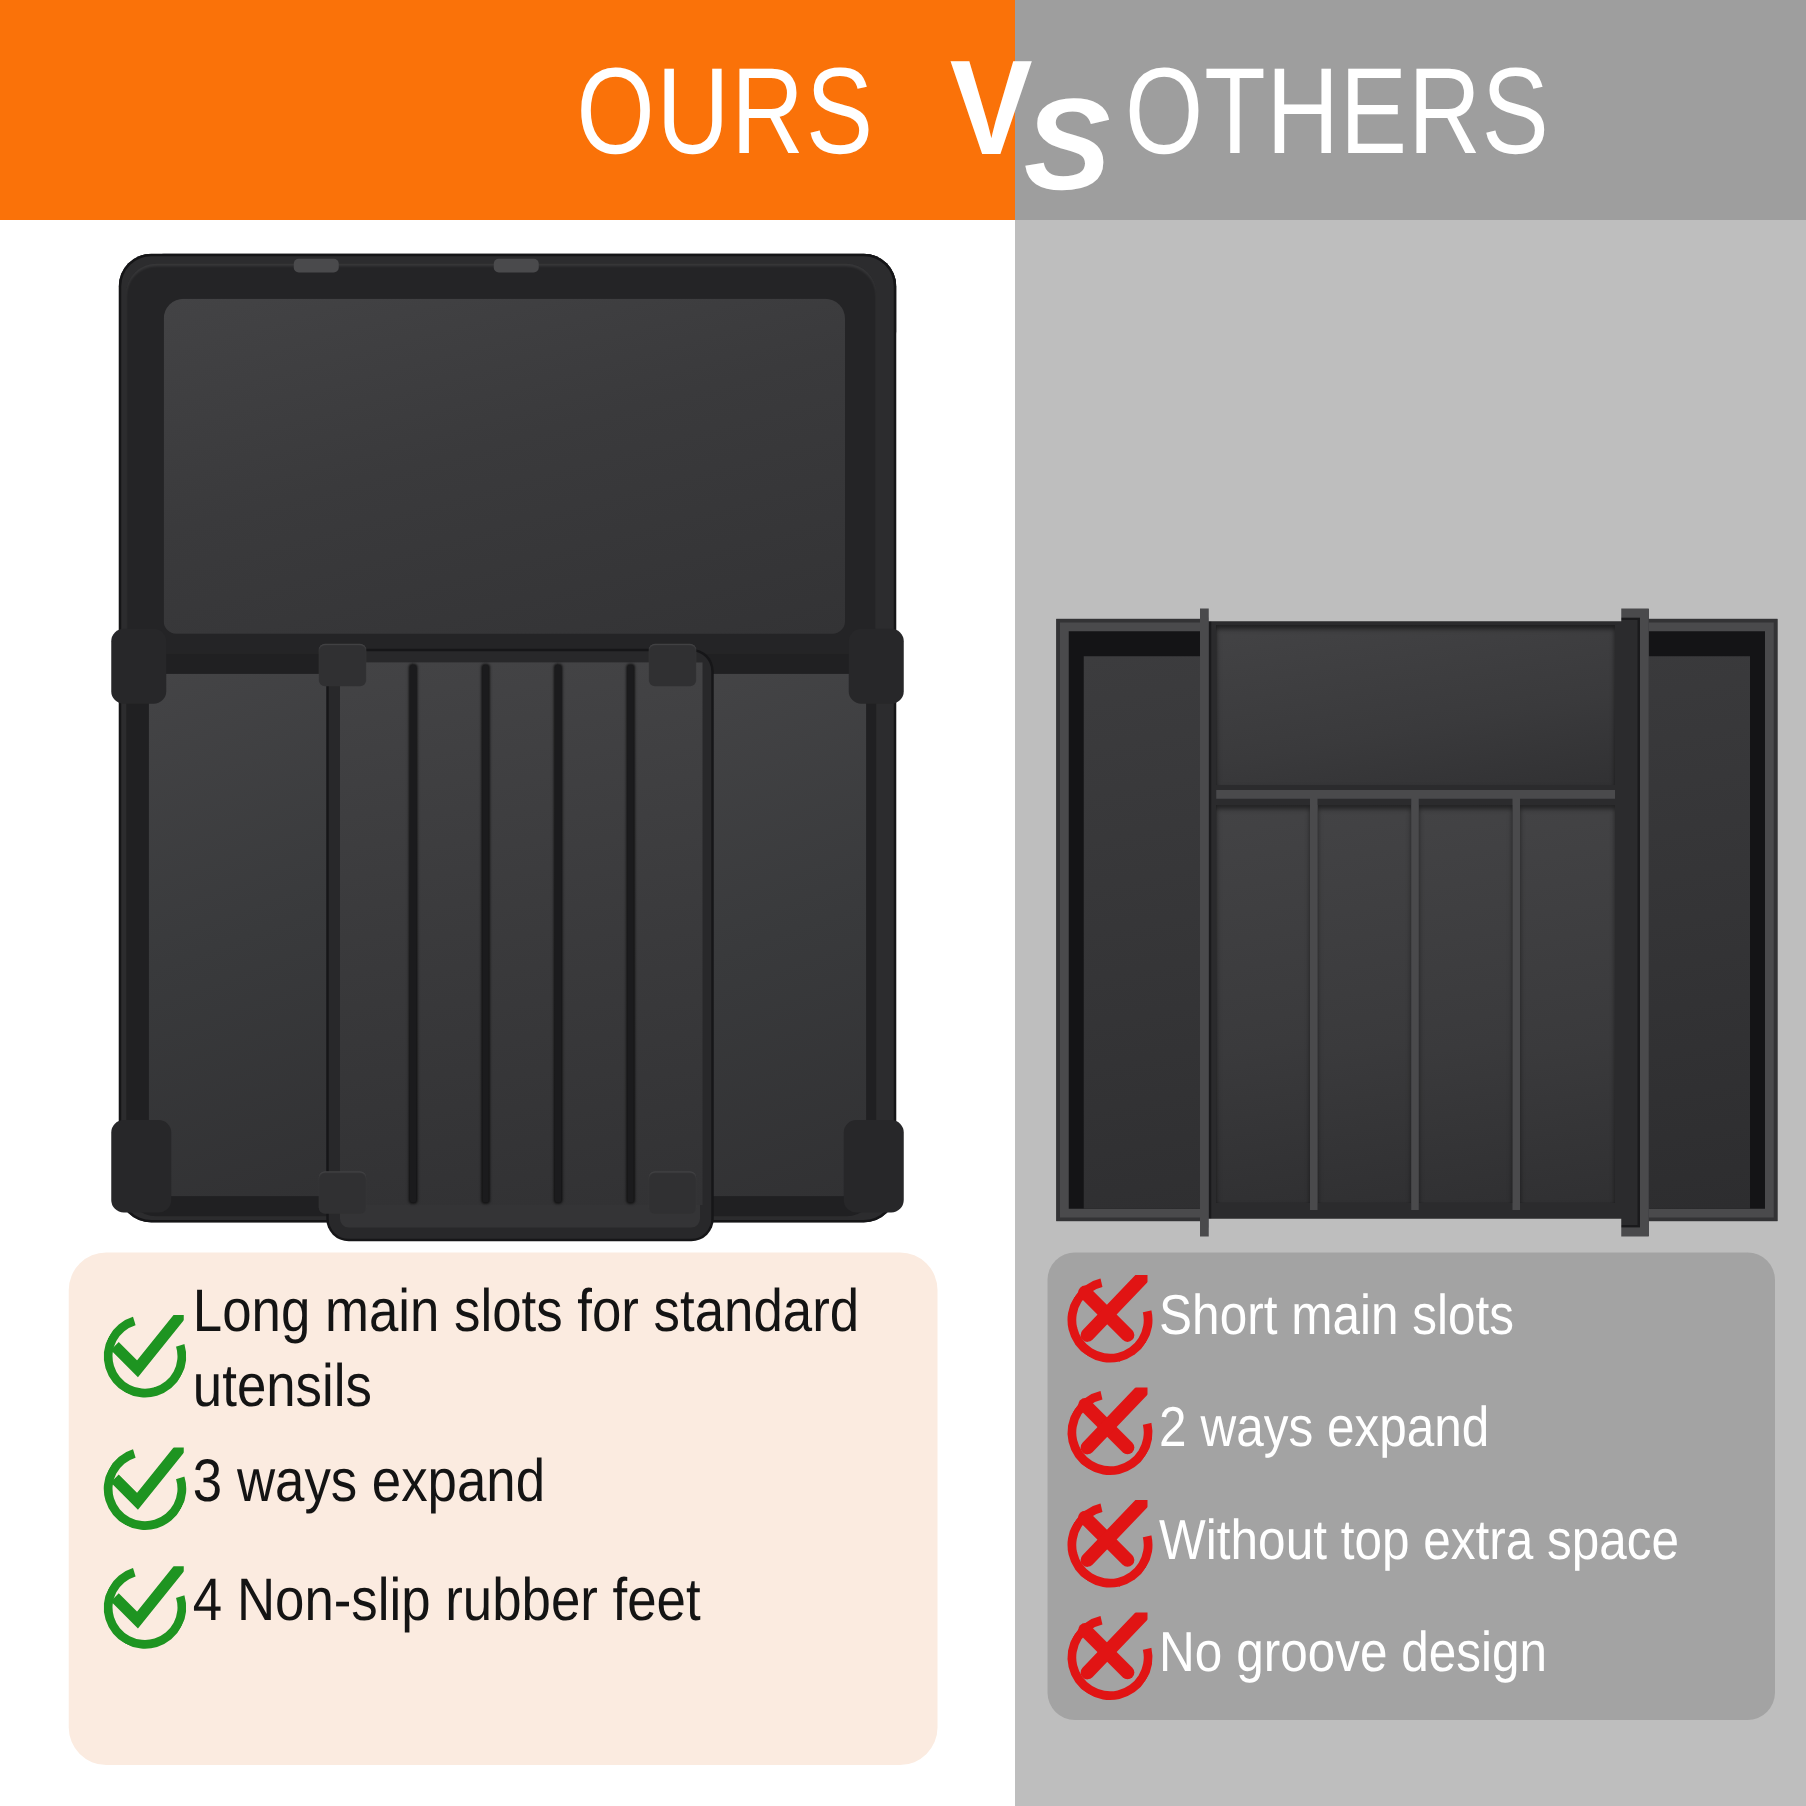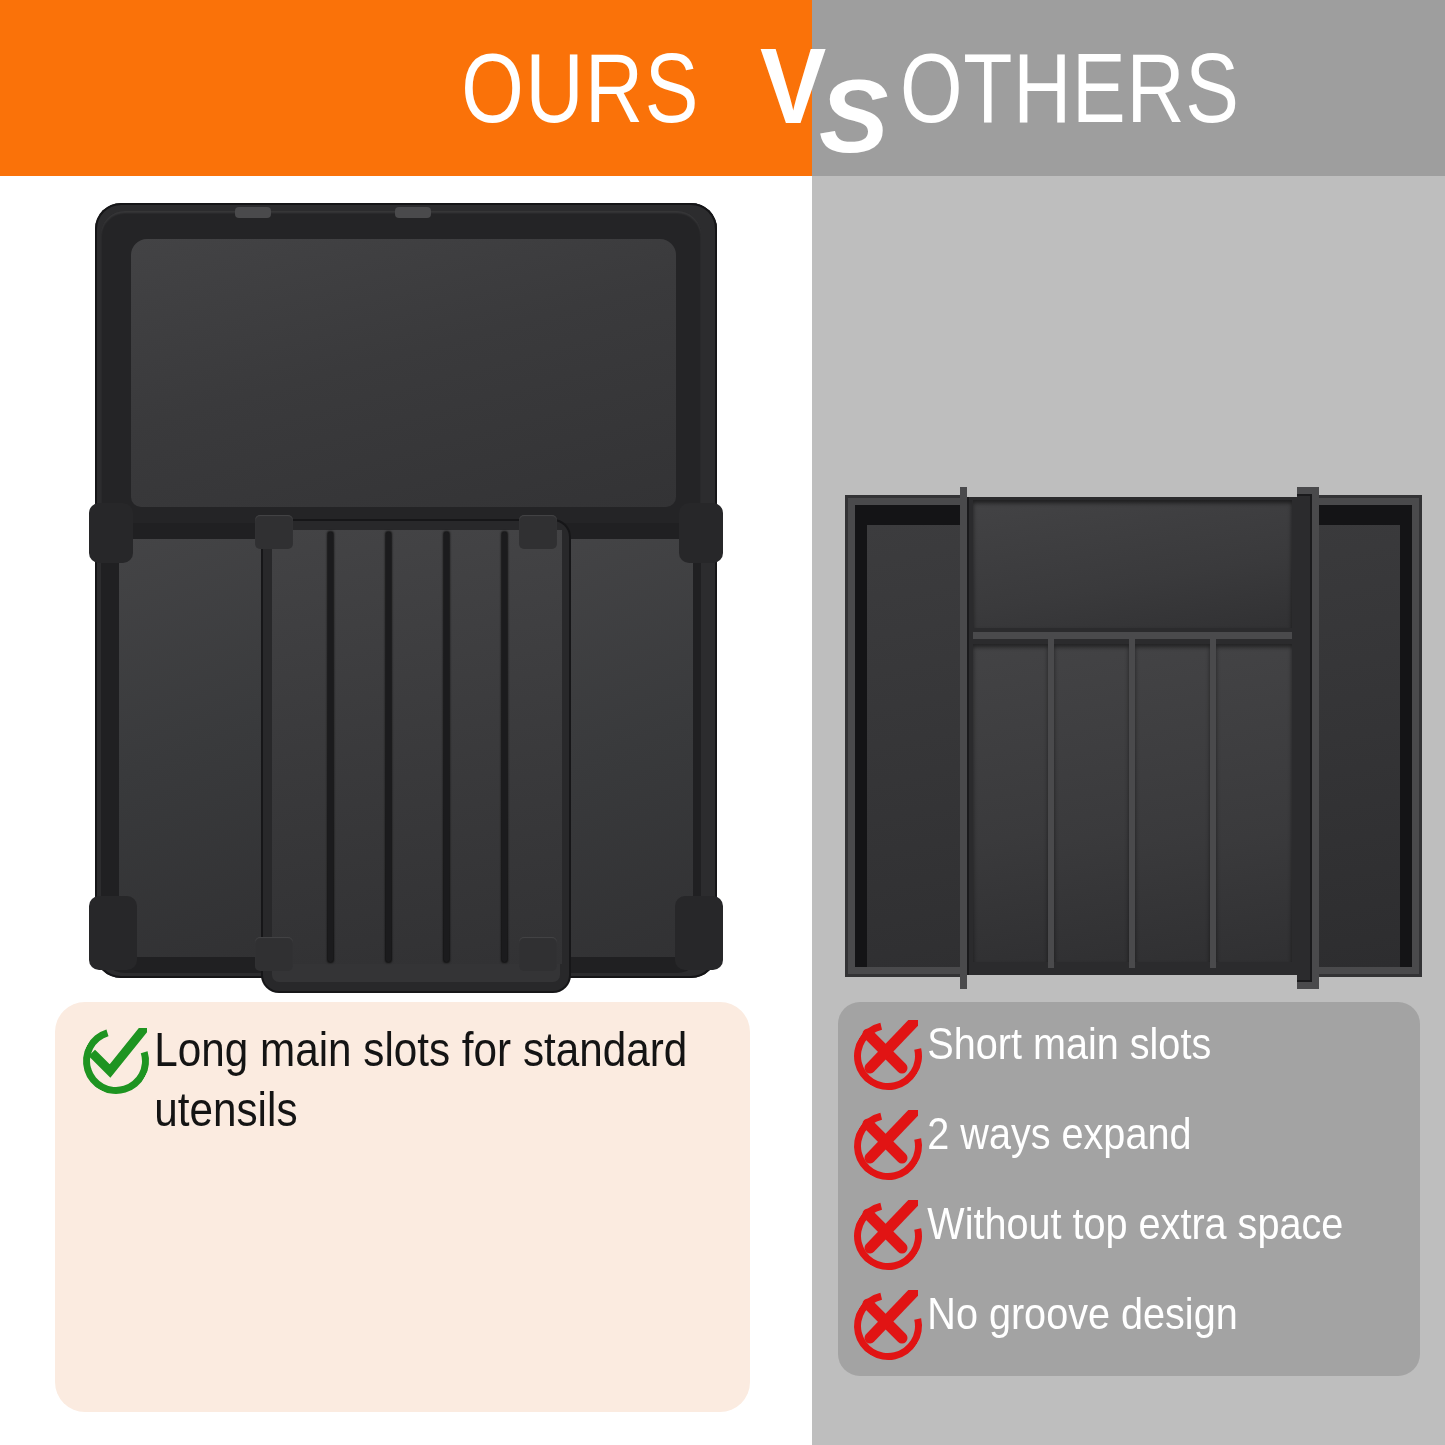--- a/index.html
+++ b/index.html
@@ -96,21 +96,21 @@
   .oth-hsep{position:absolute;left:6px;top:138px;width:319px;height:7px;background:#4a4a4c;}
   .oth-notch{position:absolute;background:#bebebe;}
 
   
   .feat-left{position:absolute;left:55px;top:1002px;width:695px;height:410px;
      background:#fbebe0;border-radius:30px;}
   .feat-right{position:absolute;left:838px;top:1002px;width:582px;height:374px;
      background:#a3a3a3;border-radius:22px;}
 
   .flist{position:absolute;left:0;top:0;width:100%;height:100%;}
-  .frow{display:flex;align-items:flex-start;}
+  .frow{display:flex;align-items:center;}
   .frow-l{position:absolute;left:22px;}
   .frow-r{position:absolute;left:12px;}
   .ficon{flex:0 0 auto;width:72px;height:72px;position:relative;}
   .ftext{font-size:48px;line-height:60px;color:#141414;
      font-family:"Liberation Sans",sans-serif;
      transform:scaleX(0.88);transform-origin:left top;white-space:pre-wrap;
      padding-left:6px;}
   .ftext-r{color:#ffffff;font-size:45px;line-height:56px;}
 
   
@@ -206,21 +206,39 @@
       <div class="frow frow-l" style="top:18px;">
         <span class="ficon">
           <span class="chk-ring"></span>
           <svg class="chk-mark" viewBox="0 0 60 54">
             <path d="M8 28 L23 43 L56 2" fill="none" stroke="#1e9421" stroke-width="9" stroke-linecap="square" stroke-linejoin="miter"></path>
           </svg>
         </span>
         <span class="ftext" style="width:690px;">Long main slots for standard utensils</span>
       </div>
 
-
+      <div class="frow frow-l" style="top:148px;">
+        <span class="ficon">
+          <span class="chk-ring"></span>
+          <svg class="chk-mark" viewBox="0 0 60 54">
+            <path d="M8 28 L23 43 L56 2" fill="none" stroke="#1e9421" stroke-width="9" stroke-linecap="square" stroke-linejoin="miter"></path>
+          </svg>
+        </span>
+        <span class="ftext" style="width:560px;">3 ways expand</span>
+      </div>
+
+      <div class="frow frow-l" style="top:243px;">
+        <span class="ficon">
+          <span class="chk-ring"></span>
+          <svg class="chk-mark" viewBox="0 0 60 54">
+            <path d="M8 28 L23 43 L56 2" fill="none" stroke="#1e9421" stroke-width="9" stroke-linecap="square" stroke-linejoin="miter"></path>
+          </svg>
+        </span>
+        <span class="ftext" style="width:600px;">4 Non-slip rubber feet</span>
+      </div>
 
 
     </div>
   </div>
 
   <div class="feat-right">
     <div class="flist">
 
       <div class="frow frow-r" style="top:14px;">
         <span class="ficon">

